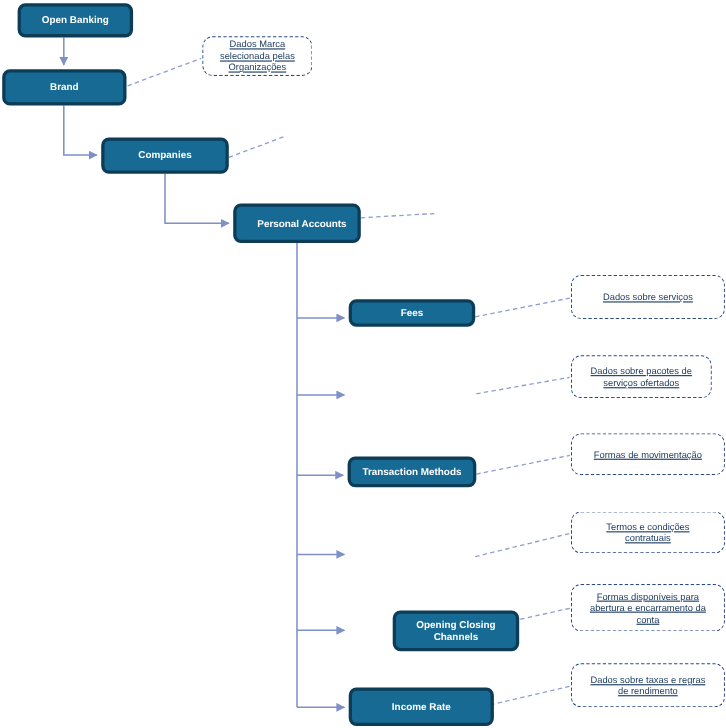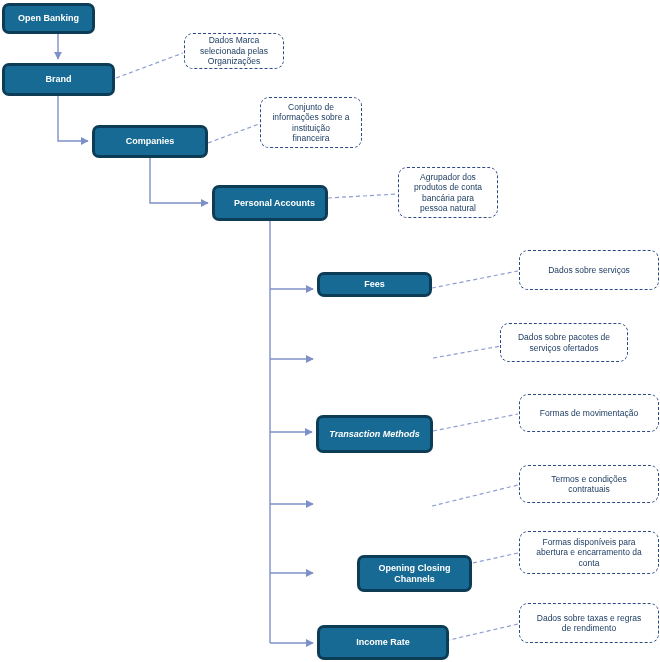--- a/index.html
+++ b/index.html
@@ -26,21 +26,21 @@
     background:var(--node-fill);border:3px solid var(--node-border);
     border-radius:7px;box-sizing:border-box;
     color:var(--node-text);font-weight:bold;font-size:9px;line-height:1.2;
     text-align:center;padding:1px 2px;
   }
   .annotation{
     position:absolute;display:flex;align-items:center;justify-content:center;
     background:var(--bg);border:1px dashed var(--ann-border);
     border-radius:9px;box-sizing:border-box;
     color:var(--ann-text);font-size:8.5px;line-height:1.22;
-    text-align:center;padding:2px 3px;white-space:pre-line;
+    text-align:center;padding:2px 3px;white-space:pre-line;text-decoration:underline;
   }
 </style>
 </head>
 <body>
 
 <div id="canvas">
 
   <svg id="edge-layer" width="660" height="662" viewBox="0 0 660 662">
     <defs>
       <marker id="arrow" markerWidth="8" markerHeight="8" viewBox="0 0 10 10" refX="9" refY="5" orient="auto" markerUnits="userSpaceOnUse">
@@ -63,55 +63,47 @@
     <path class="ann-edge" d="M208,143 L259,124"></path>
     <path class="ann-edge" d="M328,198 L397,194"></path>
     <path class="ann-edge" d="M432,288 L518,271"></path>
     <path class="ann-edge" d="M433,358 L518,343"></path>
     <path class="ann-edge" d="M433,431 L518,414"></path>
     <path class="ann-edge" d="M432,506 L518,485"></path>
     <path class="ann-edge" d="M432,572 L518,553"></path>
     <path class="ann-edge" d="M432,644 L518,624"></path>
   </svg>
 
-  <div class="node" style="left:2px;top:3px;width:93px;height:31px;">Open Banking</div>
+  <div class="node" style="left:16px;top:3px;width:105px;height:31px;">Open Banking</div>
 
   <div class="node" style="left:2px;top:63px;width:113px;height:33px;">Brand</div>
 
   <div class="node" style="left:92px;top:125px;width:116px;height:33px;">Companies</div>
 
   <div class="node" style="left:212px;top:185px;width:116px;height:36px;padding-left:11px;">Personal Accounts</div>
 
   <div class="node" style="left:317px;top:272px;width:115px;height:25px;">Fees</div>
 
 
-  <div class="node" style="left:316px;top:415px;width:117px;height:38px;font-style:italic;">Transaction Methods</div>
+  <div class="node" style="left:316px;top:415px;width:117px;height:28px;">Transaction Methods</div>
 
 
   <div class="node" style="left:317px;top:555px;width:115px;height:37px;margin-left:40px;">Opening Closing Channels</div>
 
   <div class="node" style="left:317px;top:625px;width:132px;height:35px;">Income Rate</div>
 
   <div class="annotation" style="left:184px;top:33px;width:100px;height:36px;">Dados Marca
 selecionada pelas
 Organizações</div>
 
-  <div class="annotation" style="left:260px;top:97px;width:102px;height:51px;">Conjunto de
-informações sobre a
-instituição
-financeira</div>
 
-  <div class="annotation" style="left:398px;top:167px;width:100px;height:51px;">Agrupador dos
-produtos de conta
-bancária para
-pessoa natural</div>
 
   <div class="annotation" style="left:519px;top:250px;width:140px;height:40px;">Dados sobre serviços</div>
 
-  <div class="annotation" style="left:500px;top:323px;width:128px;height:39px;">Dados sobre pacotes de
+  <div class="annotation" style="left:519px;top:323px;width:128px;height:39px;">Dados sobre pacotes de
 serviços ofertados</div>
 
   <div class="annotation" style="left:519px;top:394px;width:140px;height:38px;">Formas de movimentação</div>
 
   <div class="annotation" style="left:519px;top:465px;width:140px;height:38px;">Termos e condições
 contratuais</div>
 
   <div class="annotation" style="left:519px;top:531px;width:140px;height:43px;">Formas disponíveis para
 abertura e encarramento da
 conta</div>

